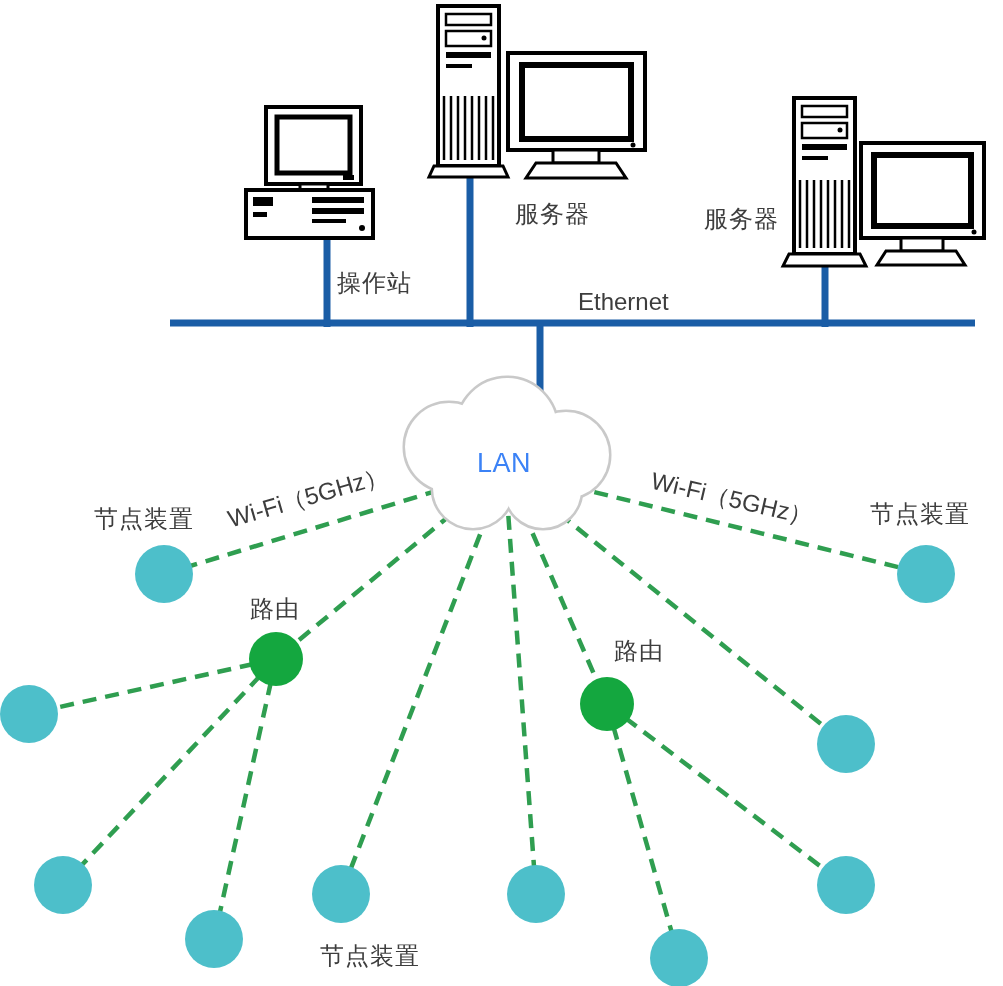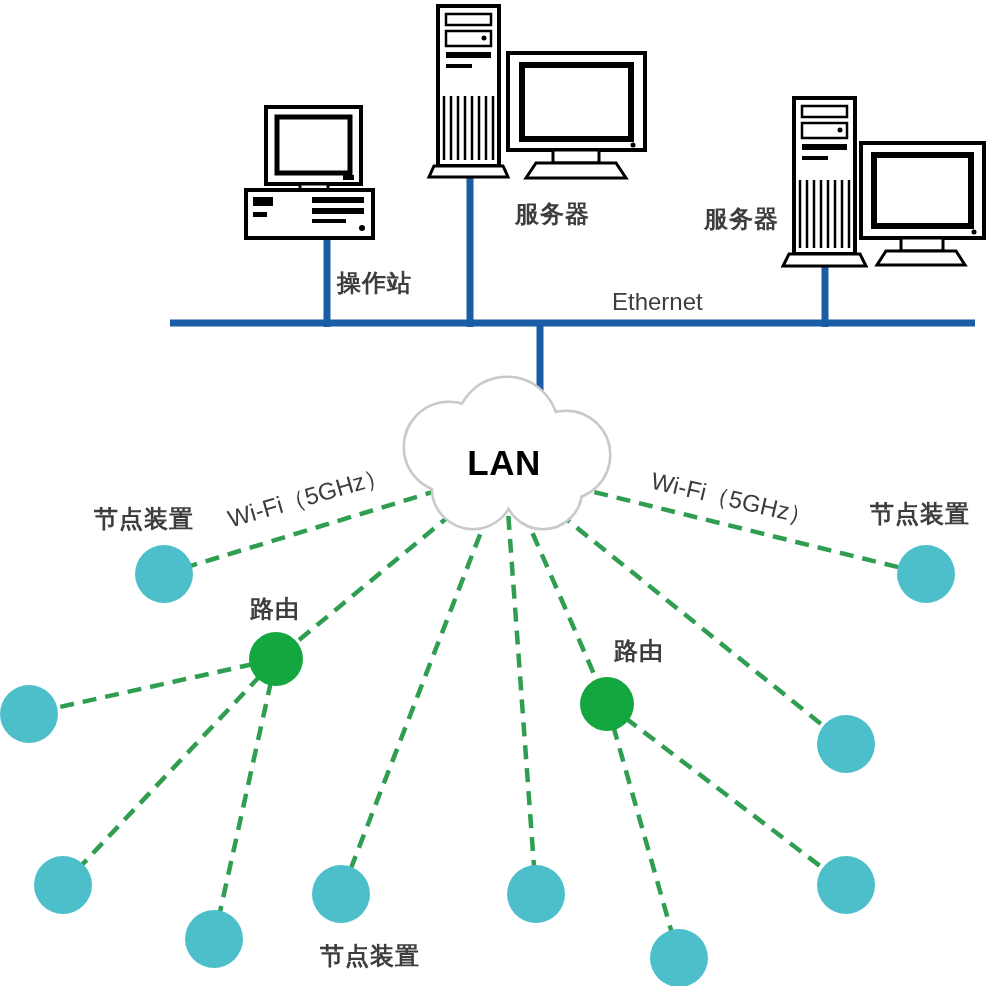--- a/index.html
+++ b/index.html
@@ -1,22 +1,22 @@
 <!DOCTYPE html>
 <html><head>
 <meta charset="utf-8">
 <style>
   html,body{margin:0;padding:0;background:#ffffff;}
   body{width:1003px;height:986px;position:relative;font-family:"Liberation Sans","DejaVu Sans",sans-serif;}
   .canvas{position:relative;width:1003px;height:986px;background:#fff;overflow:hidden;}
   .canvas svg{position:absolute;left:0;top:0;}
-  .lbl{position:absolute;color:#3d3d3d;font-size:24px;font-weight:700;white-space:nowrap;letter-spacing:1px;}
+  .lbl{position:absolute;color:#3d3d3d;font-size:24px;font-weight:400;white-space:nowrap;letter-spacing:1px;}
   .lbl.regular{font-weight:400;letter-spacing:0;}
   .lbl.centered{transform:translate(-50%,-50%);}
-  .lbl.lan{font-size:35px;color:#000000;letter-spacing:0.5px;}
+  .lbl.lan{font-size:27px;color:#3b82f6;letter-spacing:0.5px;}
   .lbl.rot-left{transform:translate(-50%,-50%) rotate(-16deg);}
   .lbl.rot-right{transform:translate(-50%,-50%) rotate(13deg);}
 </style>
 </head>
 <body>
 
 <div class="canvas">
 
   <svg width="1003" height="986" viewBox="0 0 1003 986">
 
@@ -139,21 +139,21 @@
       <rect x="874" y="155" width="97" height="71" stroke-width="6"></rect>
       <circle cx="974" cy="232" r="2.5" fill="#000" stroke="none"></circle>
       <rect x="901" y="238" width="42" height="13" stroke-width="3"></rect>
       <polygon points="886,251 956,251 965,265 877,265" stroke-width="3"></polygon>
     </g>
   </svg>
 
   <div class="lbl" style="left:337px;top:267px;">操作站</div>
   <div class="lbl" style="left:515px;top:198px;">服务器</div>
   <div class="lbl" style="left:704px;top:203px;">服务器</div>
-  <div class="lbl regular" style="left:612px;top:288px;">Ethernet</div>
+  <div class="lbl regular" style="left:578px;top:288px;">Ethernet</div>
   <div class="lbl centered lan" style="left:504px;top:463px;">LAN</div>
   <div class="lbl regular rot-left" style="left:308px;top:497px;">Wi-Fi（5GHz）</div>
   <div class="lbl regular rot-right" style="left:732px;top:499px;">Wi-Fi（5GHz）</div>
   <div class="lbl" style="left:94px;top:503px;">节点装置</div>
   <div class="lbl" style="left:870px;top:498px;">节点装置</div>
   <div class="lbl" style="left:320px;top:940px;">节点装置</div>
   <div class="lbl" style="left:250px;top:593px;">路由</div>
   <div class="lbl" style="left:614px;top:635px;">路由</div>
 
 </div>

